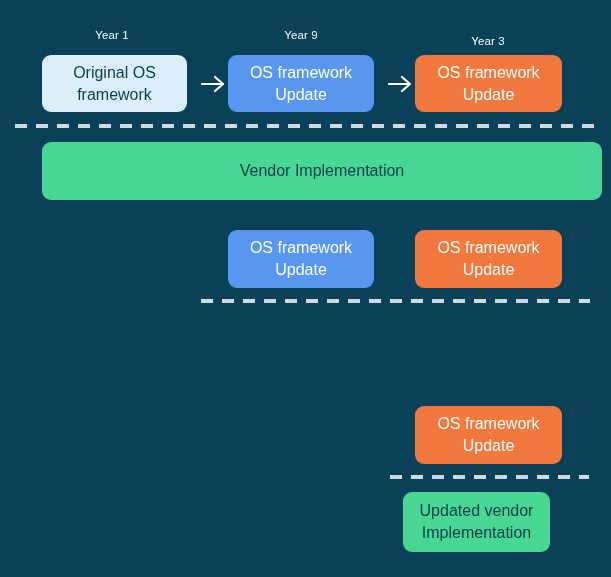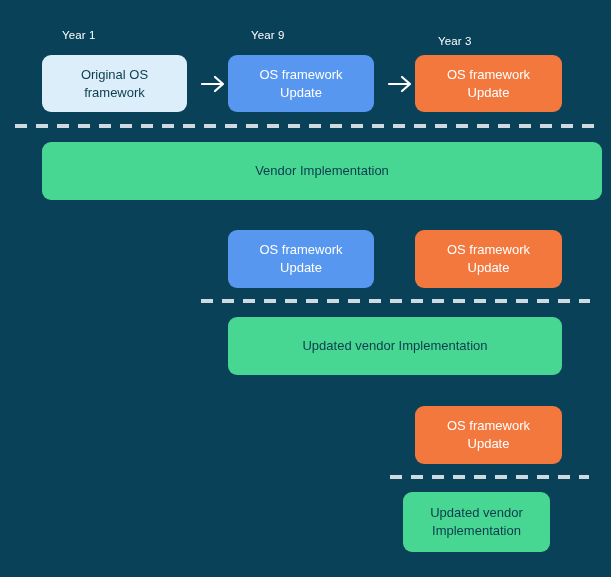--- a/index.html
+++ b/index.html
@@ -15,32 +15,33 @@
   }
   #canvas {
     position: relative;
     width: 611px;
     height: 577px;
   }
   .year-label {
     position: absolute;
     font-size: 11.5px;
     color: #ffffff;
+    text-align: center;
     letter-spacing: 0.1px;
     white-space: nowrap;
   }
   .box {
     position: absolute;
     border-radius: 9px;
     display: flex;
     align-items: center;
     justify-content: center;
     text-align: center;
     line-height: 1.35;
-    font-size: 13px;
+    font-size: 16px;
     box-sizing: border-box;
     padding: 2px 6px;
   }
   .box-light {
     background: #dbeefa;
     color: #0d3c4d;
   }
   .box-blue {
     background: #5797f0;
     color: #ffffff;
@@ -129,23 +130,20 @@
 
   <div class="box box-orange" style="left:415px; top:230px; width:147px; height:58px;">
     <span>
       <span>OS framework</span><br>
       <span>Update</span>
     </span>
   </div>
 
   <div class="divider" style="left:201px; top:299px; width:389px;"></div>
 
-  <div class="box box-green" style="left:228px; top:317px; width:334px; height:58px;">
-    <span>Updated vendor Implementation</span>
-  </div>
 
   <div class="box box-orange" style="left:415px; top:406px; width:147px; height:58px;">
     <span>
       <span>OS framework</span><br>
       <span>Update</span>
     </span>
   </div>
 
   <div class="divider" style="left:390px; top:475px; width:199px;"></div>
 

